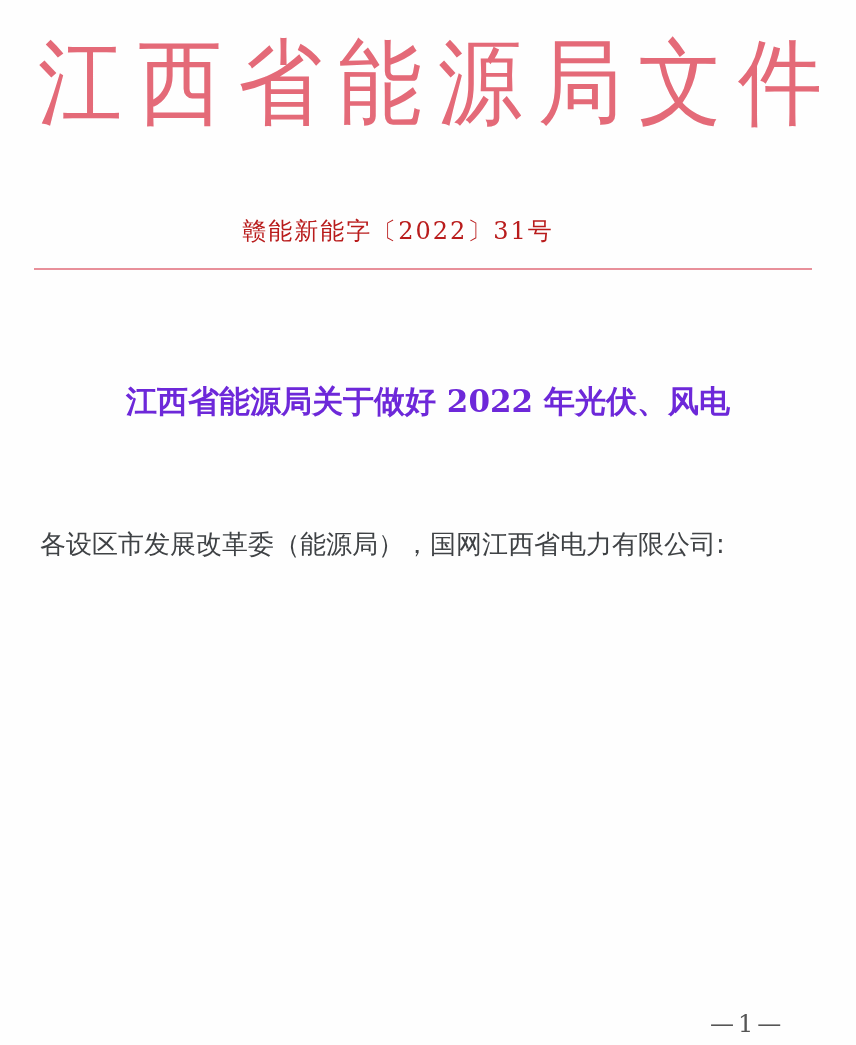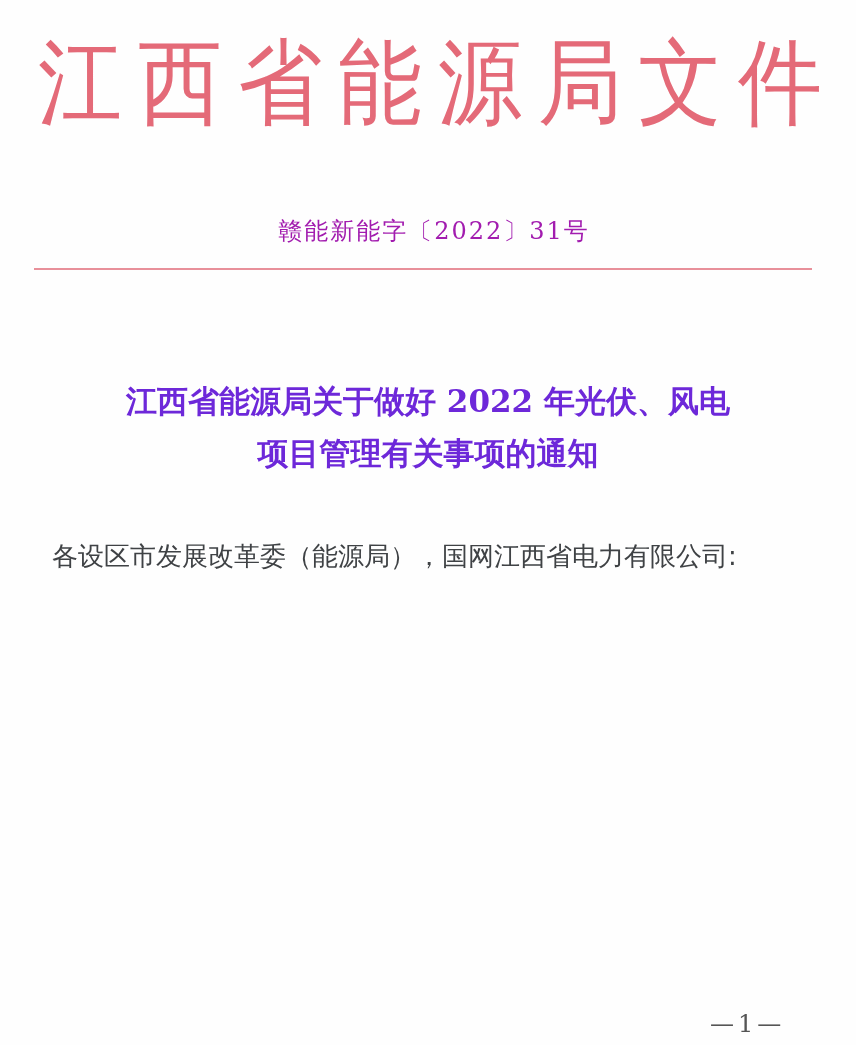--- a/index.html
+++ b/index.html
@@ -14,39 +14,38 @@
     position:absolute; left:30px; top:28px; width:800px; height:110px;
     display:flex; justify-content:space-between; align-items:center;
     color:#e46a78;
     font-size:84px; line-height:1;
     font-family:"DejaVu Serif", serif;
     padding:0 8px; box-sizing:border-box;
   }
   .header-title span { display:inline-block; transform:scaleY(1.12); }
   .doc-number {
     position:absolute; left:0; width:796px; top:215px;
-    text-align:center; font-size:24px; color:#a21caf;
+    text-align:center; font-size:24px; color:#b91c1c;
     letter-spacing:2px;
-    padding-left:36px;
   }
   .red-rule {
     position:absolute; left:34px; width:778px; top:268px; height:2px;
     background:#e8909a;
   }
   .doc-title {
     position:absolute; left:0; width:856px; top:375px;
     text-align:center; font-size:31px; font-weight:bold; color:#6d28d9;
     line-height:52px;
   }
   .body {
     position:absolute; left:40px; top:522px; width:780px;
     font-size:26px; line-height:45.5px; color:#3f4245;
     font-family:"DejaVu Sans", sans-serif;
   }
-  .body p { margin:12px; text-align:justify; }
+  .body p { margin:0; text-align:justify; }
   .addressee { }
   .indent { text-indent:52px; }
   .page-num {
     position:absolute; left:710px; top:1010px; font-size:24px; color:#555;
     letter-spacing:4px;
   }
 </style>
 </head>
 <body>
 
@@ -60,20 +59,19 @@
   <span>文</span>
   <span>件</span>
 </div>
 
 <div class="doc-number">赣能新能字〔2022〕31号</div>
 
 <div class="red-rule"></div>
 
 <div class="doc-title">
   <div>江西省能源局关于做好 2022 年光伏、风电</div>
-  <div>项目管理有关事项的通知</div>
 </div>
 
 <div class="body">
   <p class="addressee">各设区市发展改革委（能源局），国网江西省电力有限公司:</p>
 </div>
 
 <div class="page-num">—1—</div>
 
 </body></html>

